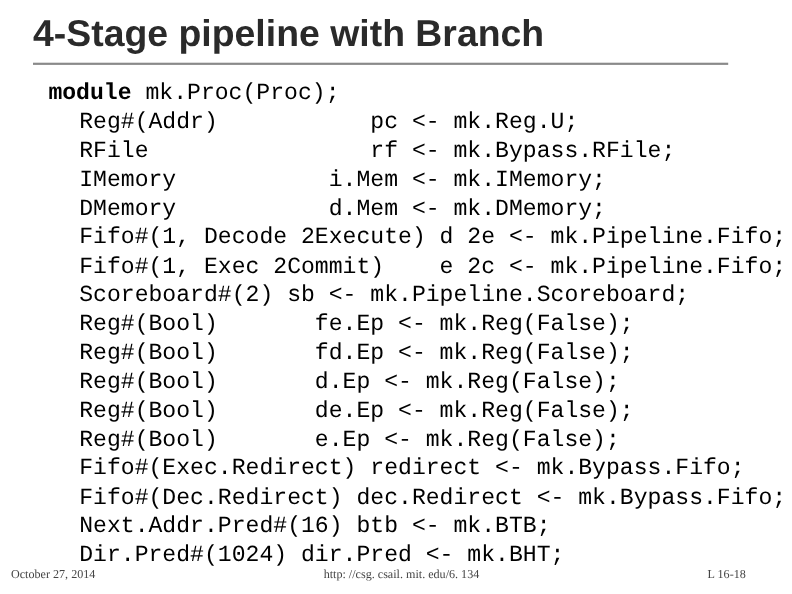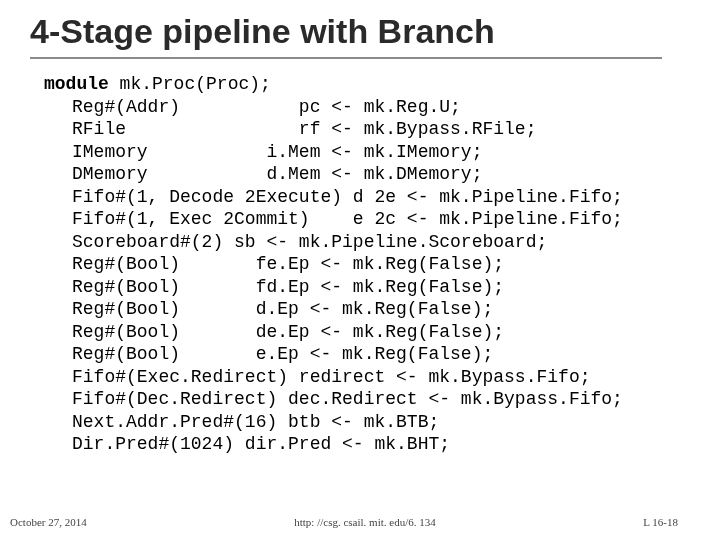--- a/index.html
+++ b/index.html
@@ -28,21 +28,21 @@
     padding-bottom: 2px;
   }
   .title-underline {
     height: 2px;
     width: 100%;
     background: #8a8a8a;
     margin-bottom: 14px;
   }
   .code {
     font-family: "Courier New", Courier, monospace;
-    font-size: 18px;
+    font-size: 21px;
     line-height: 1.25;
     color: #000;
     white-space: pre;
     padding-left: 14px;
   }
   .code .kw { font-weight: bold; }
   .code .ind { padding-left: 28px; display: inline-block; }
   .footer {
     position: absolute;
     left: 0;

